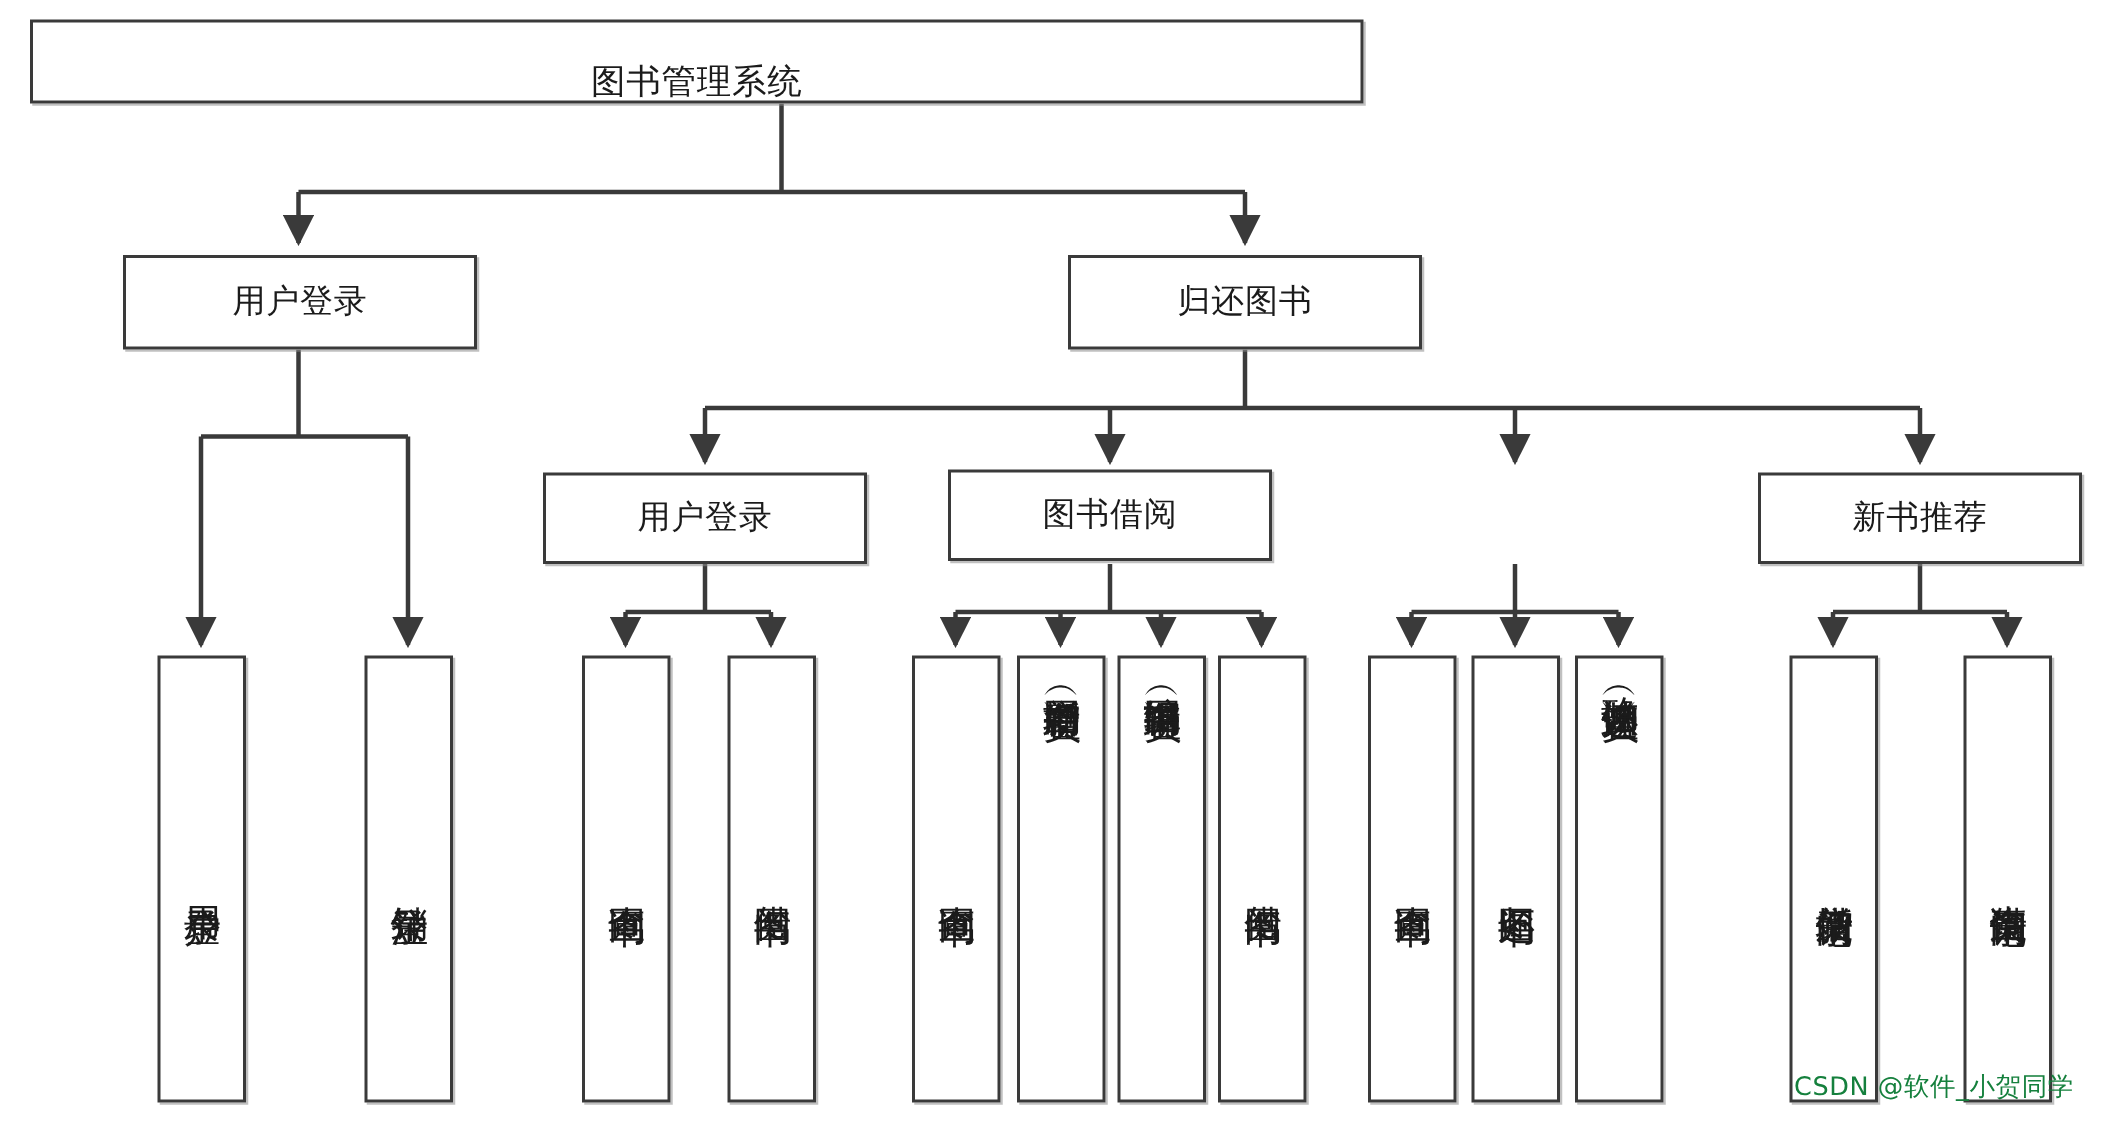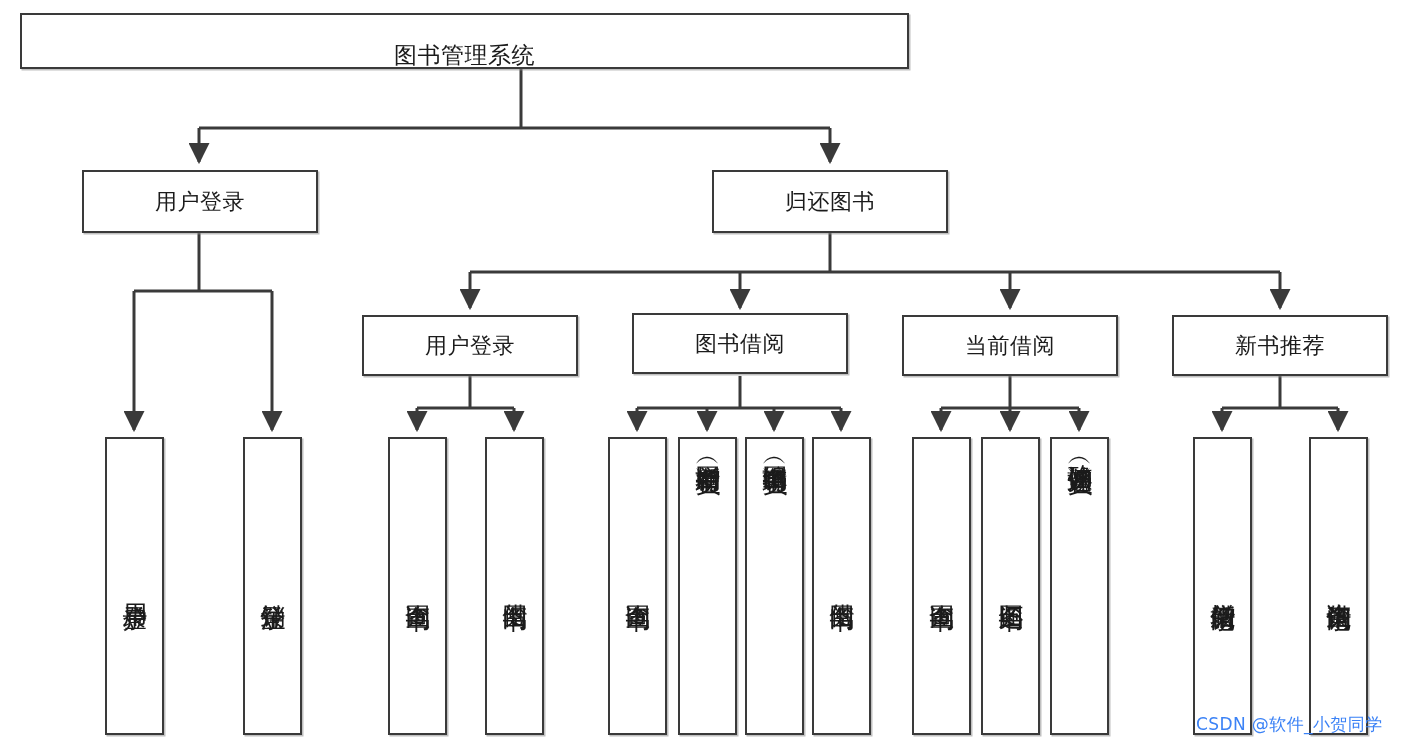--- a/index.html
+++ b/index.html
@@ -65,21 +65,21 @@
   }
   .node.vertical.centered {
     align-items: center;
     padding-top: 0;
   }
   #watermark {
     position: absolute;
     left: 1196px;
     top: 713px;
     font-size: 17px;
-    color: #3b82f6;
+    color: #15803d;
     white-space: nowrap;
     letter-spacing: 0.4px;
     pointer-events: none;
   }
 </style>
 </head>
 <body>
 
 <div id="diagram-canvas">
 
@@ -146,23 +146,20 @@
   </div>
 
   <div class="node horizontal" style="left:362px; top:315px; width:216px; height:61px;">
     <span class="node-label">用户登录</span>
   </div>
 
   <div class="node horizontal" style="left:632px; top:313px; width:216px; height:61px;">
     <span class="node-label">图书借阅</span>
   </div>
 
-  <div class="node horizontal" style="left:902px; top:315px; width:216px; height:61px;">
-    <span class="node-label">当前借阅</span>
-  </div>
 
   <div class="node horizontal" style="left:1172px; top:315px; width:216px; height:61px;">
     <span class="node-label">新书推荐</span>
   </div>
 
   <div class="node vertical centered" style="left:105px; top:437px; width:59px; height:298px;">
     <span class="node-label">用户登录</span>
   </div>
 
   <div class="node vertical centered" style="left:243px; top:437px; width:59px; height:298px;">

